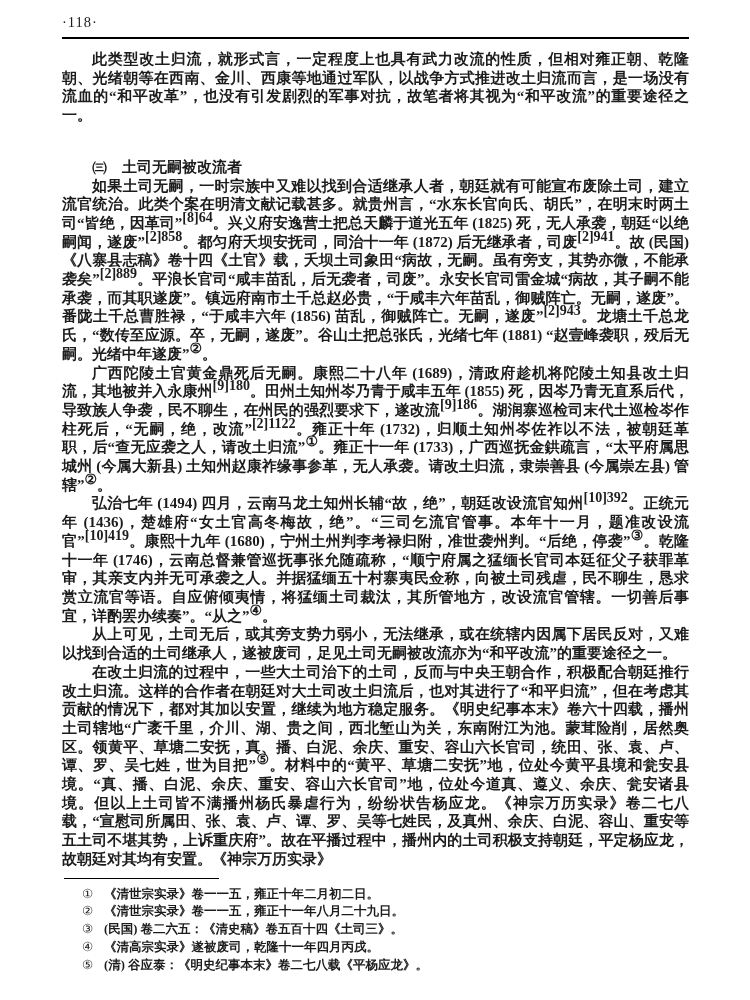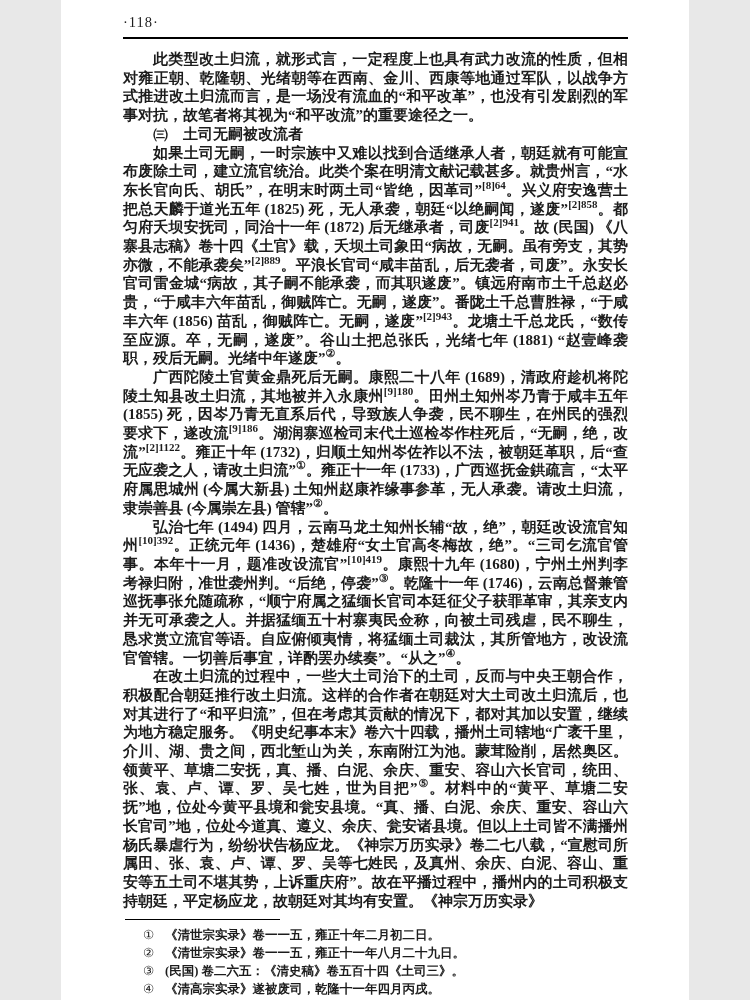--- a/index.html
+++ b/index.html
@@ -1,18 +1,18 @@
 <!DOCTYPE html>
 <html><head>
 <meta charset="utf-8">
 <style>
   html, body { margin: 0; padding: 0; background: #e8e8e8; }
   .page {
     position: relative;
-    width: 628px;
+    width: 750px;
     height: 1000px;
     margin: 0 auto;
     background: #ffffff;
     box-sizing: border-box;
     padding: 12px 61px 18px 62px;
     overflow: hidden;
     color: #1c1c1c;
     font-family: "Liberation Serif", "DejaVu Serif", serif;
   }
   .running-head {
@@ -32,23 +32,24 @@
   .article-body {
     margin-top: 11px;
     font-size: 15px;
     line-height: 18.7px;
     text-align: justify;
   }
   .article-body p { margin: 0; text-indent: 2em; font-weight: bold; }
   .article-body .heading {
     font-family: "Liberation Sans", "DejaVu Sans", sans-serif;
     font-weight: bold;
+    margin-top: 33px;
   }
   sup.cite {
-    font-size: 11px;
+    font-size: 14px;
     line-height: 0;
     vertical-align: super;
     letter-spacing: 0;
     white-space: nowrap;
   }
   .footnote-rule {
     width: 155px;
     border: none;
     border-top: 1.5px solid #000;
     margin: 9px 0 7px 2px;
@@ -69,20 +70,21 @@
     <span class="pageno">·118·</span>
   </div>
   <hr class="head-rule">
 
   <div class="article-body">
       <p class="para">此类型改土归流，就形式言，一定程度上也具有武力改流的性质，但相对雍正朝、乾隆朝、光绪朝等在西南、金川、西康等地通过军队，以战争方式推进改土归流而言，是一场没有流血的“和平改革”，也没有引发剧烈的军事对抗，故笔者将其视为“和平改流”的重要途径之一。</p>
       <p class="heading">㈢　土司无嗣被改流者</p>
       <p class="para">如果土司无嗣，一时宗族中又难以找到合适继承人者，朝廷就有可能宣布废除土司，建立流官统治。此类个案在明清文献记载甚多。就贵州言，“水东长官向氏、胡氏”，在明末时两土司“皆绝，因革司”<sup class="cite">[8]64</sup>。兴义府安逸营土把总天麟于道光五年 (1825) 死，无人承袭，朝廷“以绝嗣闻，遂废”<sup class="cite">[2]858</sup>。都匀府夭坝安抚司，同治十一年 (1872) 后无继承者，司废<sup class="cite">[2]941</sup>。故 (民国) 《八寨县志稿》卷十四《土官》载，夭坝土司象田“病故，无嗣。虽有旁支，其势亦微，不能承袭矣”<sup class="cite">[2]889</sup>。平浪长官司“咸丰苗乱，后无袭者，司废”。永安长官司雷金城“病故，其子嗣不能承袭，而其职遂废”。镇远府南市土千总赵必贵，“于咸丰六年苗乱，御贼阵亡。无嗣，遂废”。番陇土千总曹胜禄，“于咸丰六年 (1856) 苗乱，御贼阵亡。无嗣，遂废”<sup class="cite">[2]943</sup>。龙塘土千总龙氏，“数传至应源。卒，无嗣，遂废”。谷山土把总张氏，光绪七年 (1881) “赵壹峰袭职，殁后无嗣。光绪中年遂废”<sup class="cite">②</sup>。</p>
       <p class="para">广西陀陵土官黄金鼎死后无嗣。康熙二十八年 (1689)，清政府趁机将陀陵土知县改土归流，其地被并入永康州<sup class="cite">[9]180</sup>。田州土知州岑乃青于咸丰五年 (1855) 死，因岑乃青无直系后代，导致族人争袭，民不聊生，在州民的强烈要求下，遂改流<sup class="cite">[9]186</sup>。湖润寨巡检司末代土巡检岑作柱死后，“无嗣，绝，改流”<sup class="cite">[2]1122</sup>。雍正十年 (1732)，归顺土知州岑佐祚以不法，被朝廷革职，后“查无应袭之人，请改土归流”<sup class="cite">①</sup>。雍正十一年 (1733)，广西巡抚金鉷疏言，“太平府属思城州 (今属大新县) 土知州赵康祚缘事参革，无人承袭。请改土归流，隶崇善县 (今属崇左县) 管辖”<sup class="cite">②</sup>。</p>
       <p class="para">弘治七年 (1494) 四月，云南马龙土知州长辅“故，绝”，朝廷改设流官知州<sup class="cite">[10]392</sup>。正统元年 (1436)，楚雄府“女土官高冬梅故，绝”。“三司乞流官管事。本年十一月，题准改设流官”<sup class="cite">[10]419</sup>。康熙十九年 (1680)，宁州土州判李考禄归附，准世袭州判。“后绝，停袭”<sup class="cite">③</sup>。乾隆十一年 (1746)，云南总督兼管巡抚事张允随疏称，“顺宁府属之猛缅长官司本廷征父子获罪革审，其亲支内并无可承袭之人。并据猛缅五十村寨夷民佥称，向被土司残虐，民不聊生，恳求赏立流官等语。自应俯倾夷情，将猛缅土司裁汰，其所管地方，改设流官管辖。一切善后事宜，详酌罢办续奏”。“从之”<sup class="cite">④</sup>。</p>
+      <p class="para">从上可见，土司无后，或其旁支势力弱小，无法继承，或在统辖内因属下居民反对，又难以找到合适的土司继承人，遂被废司，足见土司无嗣被改流亦为“和平改流”的重要途径之一。</p>
       <p class="para">在改土归流的过程中，一些大土司治下的土司，反而与中央王朝合作，积极配合朝廷推行改土归流。这样的合作者在朝廷对大土司改土归流后，也对其进行了“和平归流”，但在考虑其贡献的情况下，都对其加以安置，继续为地方稳定服务。《明史纪事本末》卷六十四载，播州土司辖地“广袤千里，介川、湖、贵之间，西北堑山为关，东南附江为池。蒙茸险削，居然奥区。领黄平、草塘二安抚，真、播、白泥、余庆、重安、容山六长官司，统田、张、袁、卢、谭、罗、吴七姓，世为目把”<sup class="cite">⑤</sup>。材料中的“黄平、草塘二安抚”地，位处今黄平县境和瓮安县境。“真、播、白泥、余庆、重安、容山六长官司”地，位处今道真、遵义、余庆、瓮安诸县境。但以上土司皆不满播州杨氏暴虐行为，纷纷状告杨应龙。《神宗万历实录》卷二七八载，“宣慰司所属田、张、袁、卢、谭、罗、吴等七姓民，及真州、余庆、白泥、容山、重安等五土司不堪其势，上诉重庆府”。故在平播过程中，播州内的土司积极支持朝廷，平定杨应龙，故朝廷对其均有安置。《神宗万历实录》</p>
     </div>
 
   <hr class="footnote-rule">
   <div class="footnotes">
       <div class="fn">
         <span class="fn-marker">①</span>
         <span class="fn-text">《清世宗实录》卷一一五，雍正十年二月初二日。</span>
       </div>
       <div class="fn">

